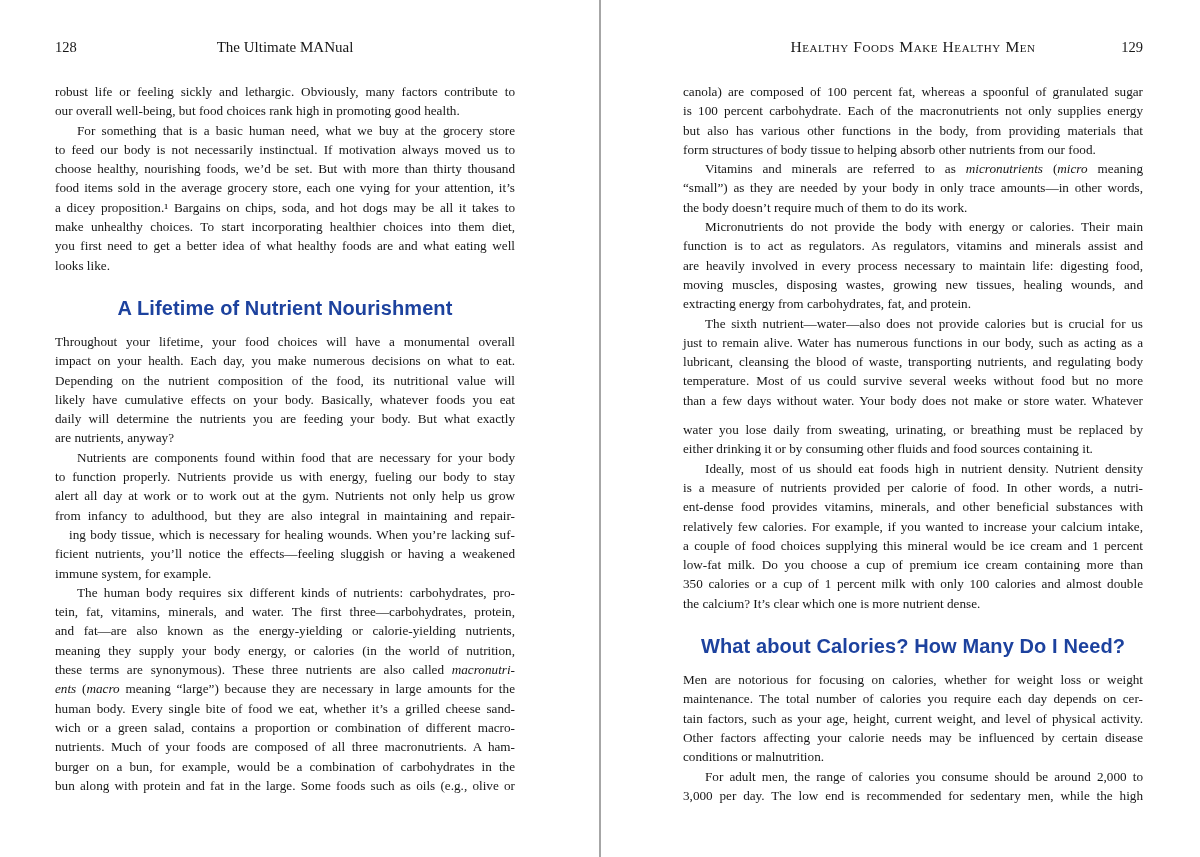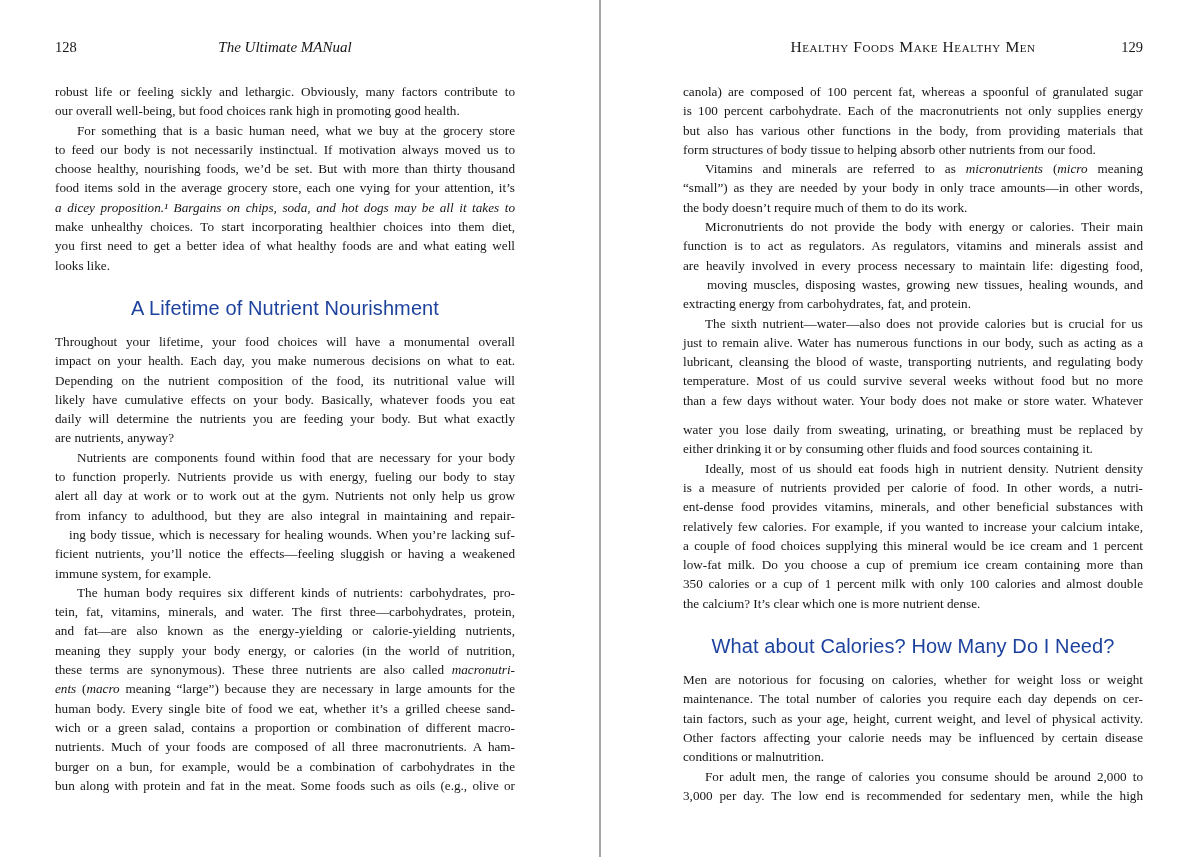--- a/index.html
+++ b/index.html
@@ -14,29 +14,29 @@
   .page.right{padding:38px 57px 0 83px;}
   .divider{position:absolute;left:599px;top:0;width:2px;height:857px;background:#a6a6a6;}
   .pg-header{
     display:grid;grid-template-columns:55px 1fr 55px;align-items:baseline;
     margin-bottom:26px;font-size:15px;line-height:18px;
   }
   .pagenum{font-size:14.5px;}
   .page.left .pagenum{text-align:left;}
   .page.right .pagenum{text-align:right;}
   .running{text-align:center;white-space:nowrap;}
-  .running.italic{font-style:italic;}
+  .running.italic{}
   .running.smallcaps{font-variant:small-caps;letter-spacing:0.6px;font-size:15.5px;}
   .body{font-size:13.2px;line-height:19.3px;text-align:justify;}
   .para{margin:0;}
   .line{text-align:justify;}
   .line.just{text-align-last:justify;}
   .line.indent{padding-left:22px;}
   .section-heading{
-    font-family:"Liberation Sans", sans-serif;font-weight:400;
+    font-family:"Liberation Sans", sans-serif;font-weight:700;
     font-size:20px;line-height:24px;text-align:center;
     margin:21px 0 12px 0;letter-spacing:0.1px;
   }
   i{font-style:italic;}
 </style>
 </head>
 <body>
 
 <div class="spread" style="color: rgb(22, 22, 22); background: rgb(255, 255, 255);">
 
@@ -49,21 +49,21 @@
     <div class="body">
         <div class="para">
           <div class="line just" style="white-space: normal;">robust life or feeling sickly and lethargic. Obviously, many factors contribute to</div>
           <div class="line" style="white-space: normal;">our overall well-being, but food choices rank high in promoting good health.</div>
         </div>
         <div class="para">
           <div class="line indent just" style="white-space: normal;">For something that is a basic human need, what we buy at the grocery store</div>
           <div class="line just" style="white-space: normal;">to feed our body is not necessarily instinctual. If motivation always moved us to</div>
           <div class="line just" style="white-space: normal;">choose healthy, nourishing foods, we’d be set. But with more than thirty thousand</div>
           <div class="line just" style="white-space: normal;">food items sold in the average grocery store, each one vying for your attention, it’s</div>
-          <div class="line just" style="white-space: normal; font-style: italic;">a dicey proposition.¹ Bargains on chips, soda, and hot dogs may be all it takes to</div>
+          <div class="line just" style="white-space: normal;">a dicey proposition.¹ Bargains on chips, soda, and hot dogs may be all it takes to</div>
           <div class="line just" style="white-space: normal;">make unhealthy choices. To start incorporating healthier choices into them diet,</div>
           <div class="line just" style="white-space: normal;">you first need to get a better idea of what healthy foods are and what eating well</div>
           <div class="line" style="white-space: normal;">looks like.</div>
         </div>
         <div class="section-heading" style="color: rgb(29, 66, 158); white-space: normal;">A Lifetime of Nutrient Nourishment</div>
         <div class="para">
           <div class="line just" style="white-space: normal;">Throughout your lifetime, your food choices will have a monumental overall</div>
           <div class="line just" style="white-space: normal;">impact on your health. Each day, you make numerous decisions on what to eat.</div>
           <div class="line just" style="white-space: normal;">Depending on the nutrient composition of the food, its nutritional value will</div>
           <div class="line just" style="white-space: normal;">likely have cumulative effects on your body. Basically, whatever foods you eat</div>
@@ -83,21 +83,21 @@
           <div class="line indent just" style="white-space: normal;">The human body requires six different kinds of nutrients: carbohydrates, pro-</div>
           <div class="line just" style="white-space: normal;">tein, fat, vitamins, minerals, and water. The first three—carbohydrates, protein,</div>
           <div class="line just" style="white-space: normal;">and fat—are also known as the energy-yielding or calorie-yielding nutrients,</div>
           <div class="line just" style="white-space: normal;">meaning they supply your body energy, or calories (in the world of nutrition,</div>
           <div class="line just" style="white-space: normal;">these terms are synonymous). These three nutrients are also called <i>macronutri-</i></div>
           <div class="line just" style="white-space: normal;"><i>ents</i> (<i>macro</i> meaning “large”) because they are necessary in large amounts for the</div>
           <div class="line just" style="white-space: normal;">human body. Every single bite of food we eat, whether it’s a grilled cheese sand-</div>
           <div class="line just" style="white-space: normal;">wich or a green salad, contains a proportion or combination of different macro-</div>
           <div class="line just" style="white-space: normal;">nutrients. Much of your foods are composed of all three macronutrients. A ham-</div>
           <div class="line just" style="white-space: normal;">burger on a bun, for example, would be a combination of carbohydrates in the</div>
-          <div class="line just" style="white-space: normal;">bun along with protein and fat in the meat. Some foods such as oils (e.g., olive or</div>
+          <div class="line just" style="white-space: normal;">bun along with protein and fat in the large. Some foods such as oils (e.g., olive or</div>
         </div>
       </div>
   </section>
 
   <div class="divider" style="background: rgb(166, 166, 166);"></div>
 
   <section class="page right">
     <header class="pg-header">
       <span></span>
       <span class="running smallcaps">Healthy Foods Make Healthy Men</span>
@@ -112,21 +112,21 @@
         </div>
         <div class="para">
           <div class="line indent just" style="white-space: normal;">Vitamins and minerals are referred to as <i>micronutrients</i> (<i>micro</i> meaning</div>
           <div class="line just" style="white-space: normal;">“small”) as they are needed by your body in only trace amounts—in other words,</div>
           <div class="line" style="white-space: normal;">the body doesn’t require much of them to do its work.</div>
         </div>
         <div class="para">
           <div class="line indent just" style="white-space: normal;">Micronutrients do not provide the body with energy or calories. Their main</div>
           <div class="line just" style="white-space: normal;">function is to act as regulators. As regulators, vitamins and minerals assist and</div>
           <div class="line just" style="white-space: normal;">are heavily involved in every process necessary to maintain life: digesting food,</div>
-          <div class="line just" style="white-space: normal; margin-left: 24px;">moving muscles, disposing wastes, growing new tissues, healing wounds, and</div>
+          <div class="line just" style="white-space: normal;">moving muscles, disposing wastes, growing new tissues, healing wounds, and</div>
           <div class="line" style="white-space: normal;">extracting energy from carbohydrates, fat, and protein.</div>
         </div>
         <div class="para">
           <div class="line indent just" style="white-space: normal;">The sixth nutrient—water—also does not provide calories but is crucial for us</div>
           <div class="line just" style="white-space: normal;">just to remain alive. Water has numerous functions in our body, such as acting as a</div>
           <div class="line just" style="white-space: normal;">lubricant, cleansing the blood of waste, transporting nutrients, and regulating body</div>
           <div class="line just" style="white-space: normal;">temperature. Most of us could survive several weeks without food but no more</div>
           <div class="line just" style="white-space: normal;">than a few days without water. Your body does not make or store water. Whatever</div>
           <div class="line just" style="white-space: normal; margin-top: 10px;">water you lose daily from sweating, urinating, or breathing must be replaced by</div>
           <div class="line" style="white-space: normal;">either drinking it or by consuming other fluids and food sources containing it.</div>

